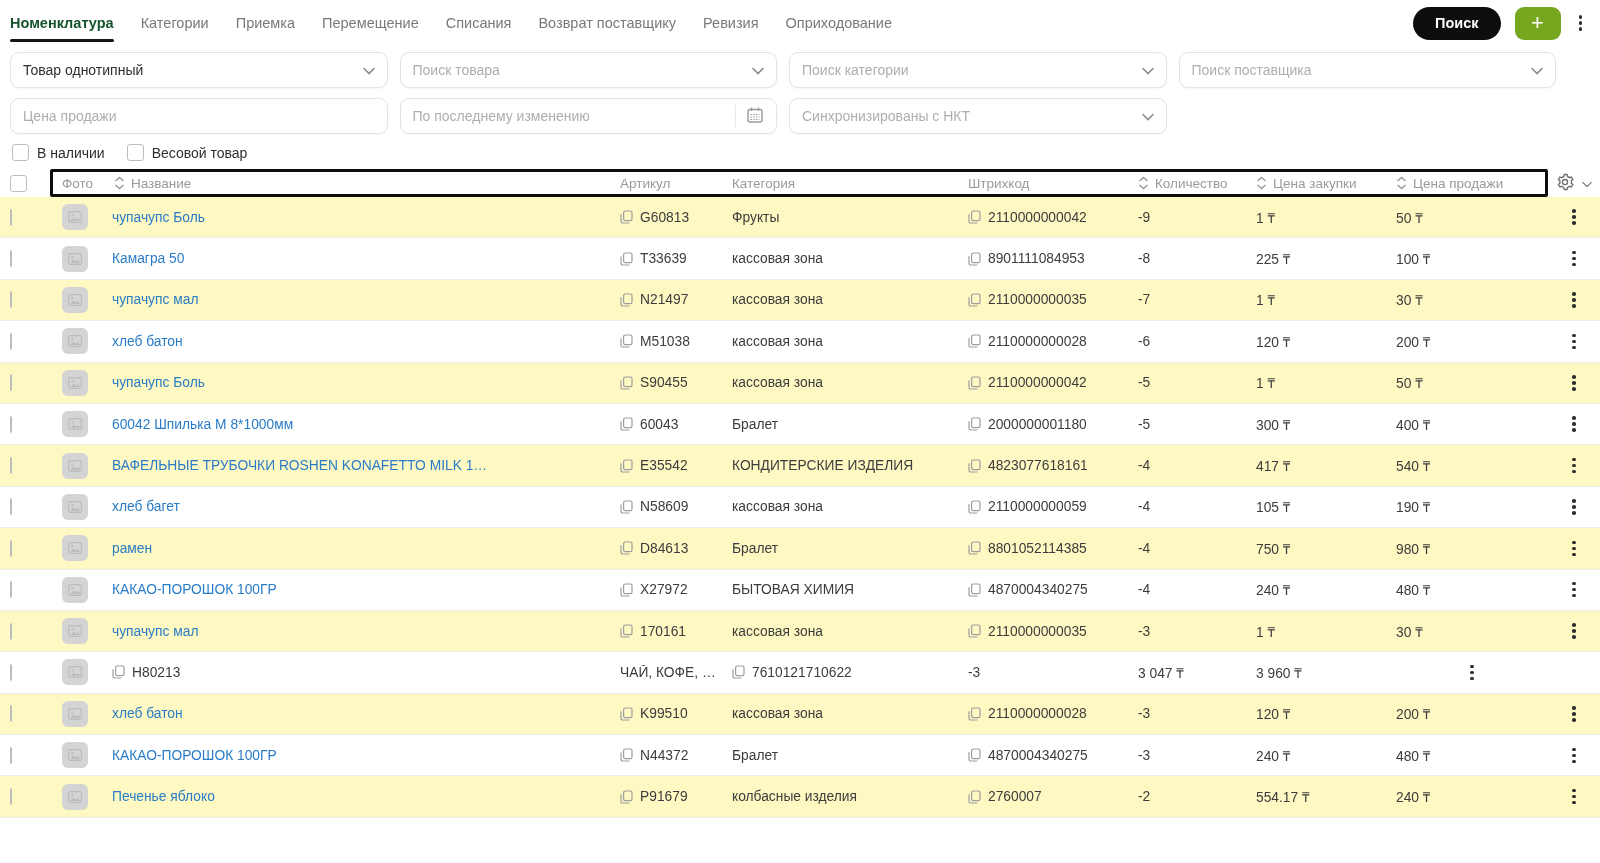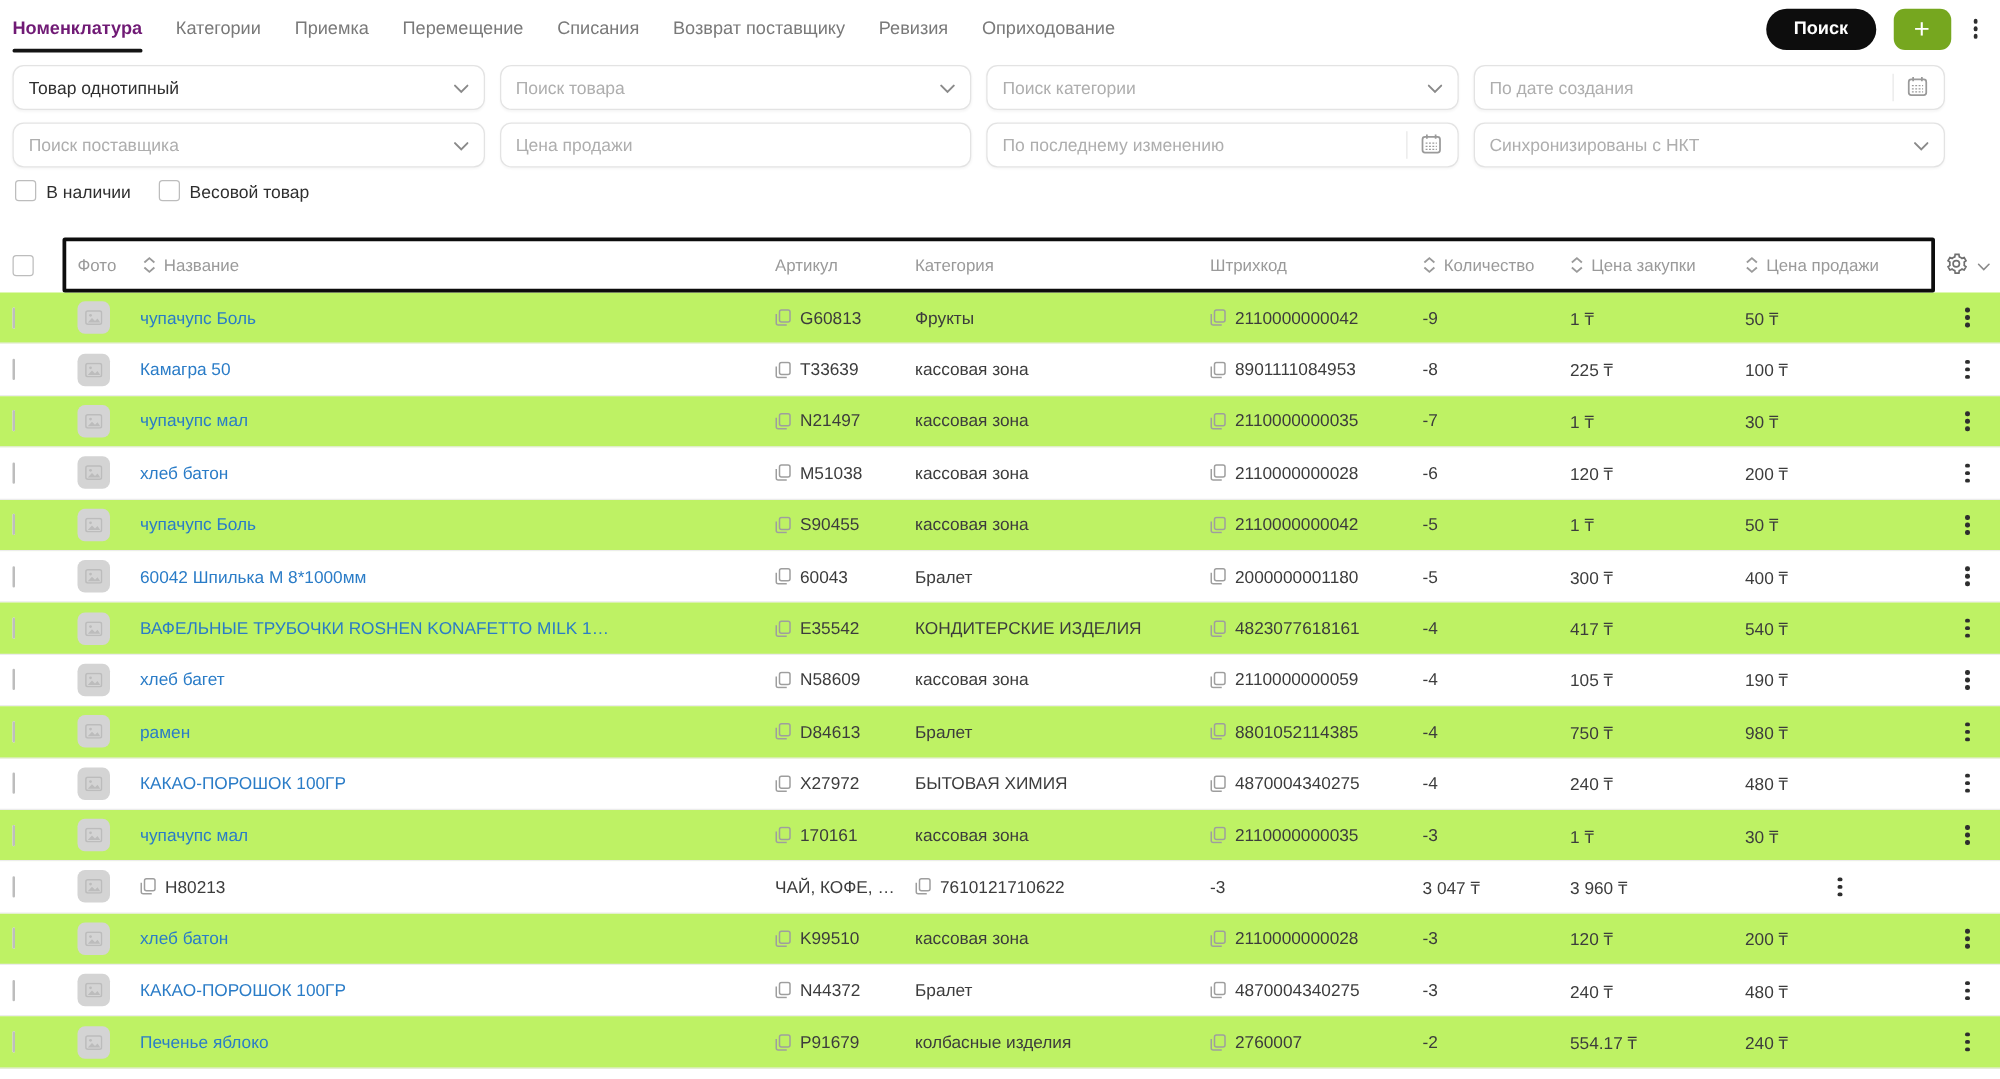--- a/index.html
+++ b/index.html
@@ -4,21 +4,21 @@
 <style>
   * { margin:0; padding:0; box-sizing:border-box; }
   html,body { width:1600px; height:863px; background:#fff; overflow:hidden;
     font-family:"Liberation Sans", sans-serif; color:#3c3c3c; }
 
   
   .topbar { display:flex; align-items:center; height:46px; padding:0 14px 0 10px; }
   .tabs { display:flex; align-items:center; gap:27px; height:100%; }
   .tab { font-size:14.5px; color:#797979; cursor:pointer; position:relative;
     height:100%; display:flex; align-items:center; white-space:nowrap; }
-  .tab.active { color:#701a75; font-weight:bold; }
+  .tab.active { color:#14532d; font-weight:bold; }
   .tab.active::after { content:""; position:absolute; left:0; right:0; bottom:4px;
     height:3px; background:#141414; border-radius:2px; }
   .topbar-actions { margin-left:auto; display:flex; align-items:center; gap:14px; }
   .btn-search { background:#0d0d0d; color:#fff; font-size:14.5px; font-weight:bold;
     border:none; border-radius:17px; height:33px; padding:0 22px; cursor:pointer; }
   .btn-add { background:#76a71f; color:#fff; border:none; border-radius:9px;
     width:46px; height:33px; font-size:22px; line-height:1; cursor:pointer; }
   .kebab { color:#3c3c3c; font-size:17px; letter-spacing:0; line-height:5px;
     display:flex; flex-direction:column; align-items:center; gap:2.5px; cursor:pointer; padding:4px;}
   .kebab i { width:3.5px; height:3.5px; background:#2e2e2e; border-radius:50%; display:block; }
@@ -36,27 +36,27 @@
   .field .divider { width:1px; height:22px; background:#e7e7e7; margin:0 10px 0 8px; }
   .checks { display:flex; align-items:center; gap:22px; padding-left:2px; grid-column: span 2;}
   .check { display:flex; align-items:center; gap:8px; font-size:14px; color:#2e2e2e; cursor:pointer; }
   .checkbox { width:17px; height:17px; border:1.5px solid #bdbdbd; border-radius:3px; background:#fff; }
 
   
   .table { width:100%; }
   .trow { display:grid; align-items:center;
     grid-template-columns:40px 62px 1fr 112px 236px 170px 118px 140px 152px 52px;
     padding-left:10px; }
-  .thead { height:44px; position:relative; font-size:13.5px; color:#9a9a9a;margin-top:21px; }
+  .thead { height:28px; position:relative; font-size:13.5px; color:#9a9a9a; }
   .thead .hborder { position:absolute; top:0; bottom:0; left:50px; right:52px;
     border:3px solid #0d0d0d; border-radius:2px; pointer-events:none; }
   .hcell { display:flex; align-items:center; gap:6px; white-space:nowrap; }
   .sort-icon { display:inline-flex; flex-direction:column; gap:1px; }
   .drow { height:41.4px; font-size:13.8px; border-bottom:1px solid #ececec; background:#fff; }
-  .drow.odd { background:#bef264; }
+  .drow.odd { background:#fef9c3; }
   .name-link { color:#2a7cc7; cursor:pointer; white-space:nowrap; overflow:hidden;
     text-overflow:ellipsis; padding-right:14px; }
   .with-copy { display:flex; align-items:center; gap:7px; white-space:nowrap; }
   .copy-icon { flex:none; display:flex; }
   .photo-box { width:26px; height:26px; background:#d4d4d4; border-radius:6px;
     display:flex; align-items:center; justify-content:center; }
   .cell-kebab { display:flex; justify-content:center; cursor:pointer; }
   .gear-wrap { display:flex; align-items:center; gap:8px; justify-content:center; cursor:pointer; }
   .hphoto { padding-left:12px; }
   .hname { padding-left:2px; }
@@ -101,32 +101,20 @@
         </svg></span>
   </div>
   <div class="field">
     <span class="txt ph">Поиск категории</span>
     <span><svg width="12" height="8" viewBox="0 0 12 8">
           <path d="M1 1.5 L6 6.5 L11 1.5" fill="none" stroke="#8a8a8a" stroke-width="1.6" stroke-linecap="round"></path>
         </svg></span>
   </div>
 
   <div class="field">
-    <span class="txt ph">По дате создания</span>
-    <span class="divider"></span>
-    <span><svg width="18" height="18" viewBox="0 0 18 18">
-          <rect x="2" y="3.5" width="14" height="12.5" rx="2" fill="none" stroke="#9a9a9a" stroke-width="1.4"></rect>
-          <line x1="5.5" y1="1.5" x2="5.5" y2="5" stroke="#9a9a9a" stroke-width="1.4"></line>
-          <line x1="12.5" y1="1.5" x2="12.5" y2="5" stroke="#9a9a9a" stroke-width="1.4"></line>
-          <line x1="4.5" y1="8.5" x2="13.5" y2="8.5" stroke="#9a9a9a" stroke-width="1" stroke-dasharray="1.5 1.2"></line>
-          <line x1="4.5" y1="11" x2="13.5" y2="11" stroke="#9a9a9a" stroke-width="1" stroke-dasharray="1.5 1.2"></line>
-          <line x1="4.5" y1="13.5" x2="13.5" y2="13.5" stroke="#9a9a9a" stroke-width="1" stroke-dasharray="1.5 1.2"></line>
-        </svg></span>
-  </div>
-  <div class="field">
     <span class="txt ph">Поиск поставщика</span>
     <span><svg width="12" height="8" viewBox="0 0 12 8">
           <path d="M1 1.5 L6 6.5 L11 1.5" fill="none" stroke="#8a8a8a" stroke-width="1.6" stroke-linecap="round"></path>
         </svg></span>
   </div>
   <div class="field">
     <span class="txt ph">Цена продажи</span>
   </div>
 
   <div class="field">

